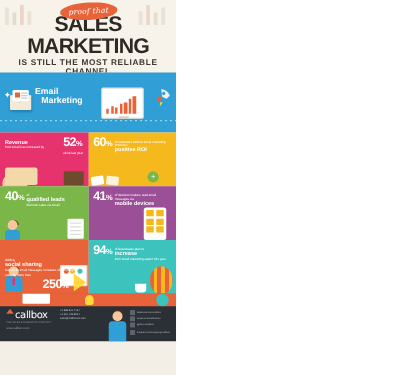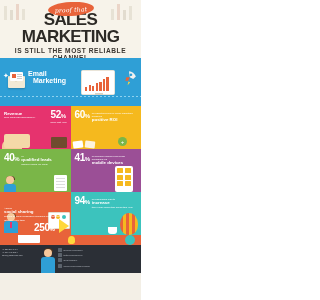--- a/index.html
+++ b/index.html
@@ -304,20 +304,28 @@
     </div>
   </div>
 
   <div class="footer">
     <div class="f-strip">
       <div class="mon"></div>
       <div class="bulb"></div>
       <div class="globe"></div>
     </div>
 
+    <div class="f-left">
+      <div class="logo">
+        <span class="mark"></span>
+        <span class="name">callbox</span>
+      </div>
+      <div class="tagline">THE SALES &amp; MARKETING COMPANY</div>
+      <div class="site">www.callbox.com</div>
+    </div>
 
     <div class="f-contact">
       <div>+1 888 810 7464</div>
       <div>+1 310 439 5814</div>
       <div>sales@callboxinc.com</div>
     </div>
 
     <div class="f-person">
       <div class="hr"></div>
         <div class="h"></div>

